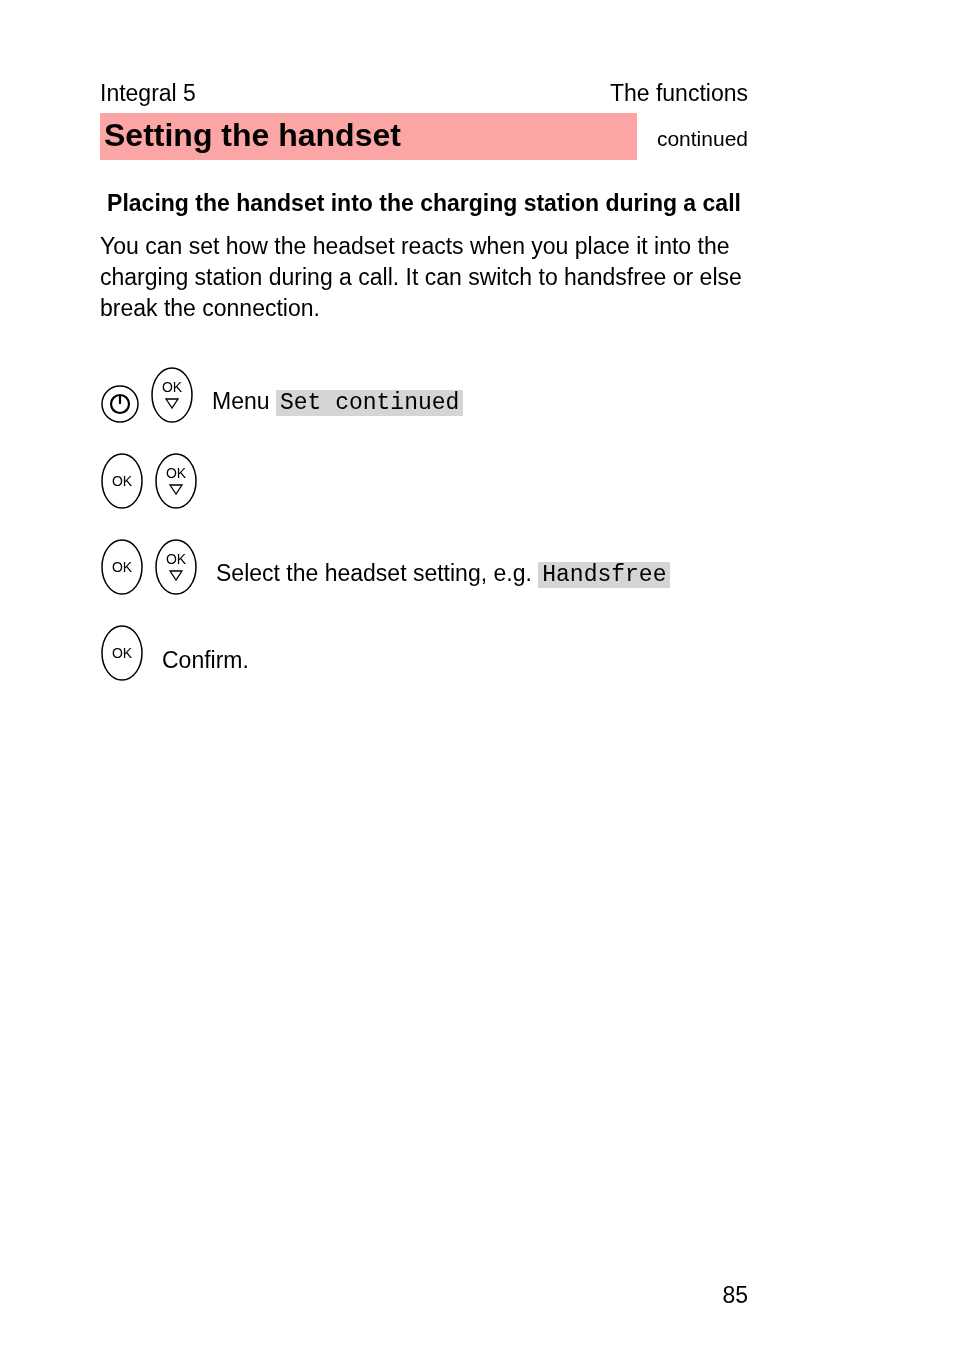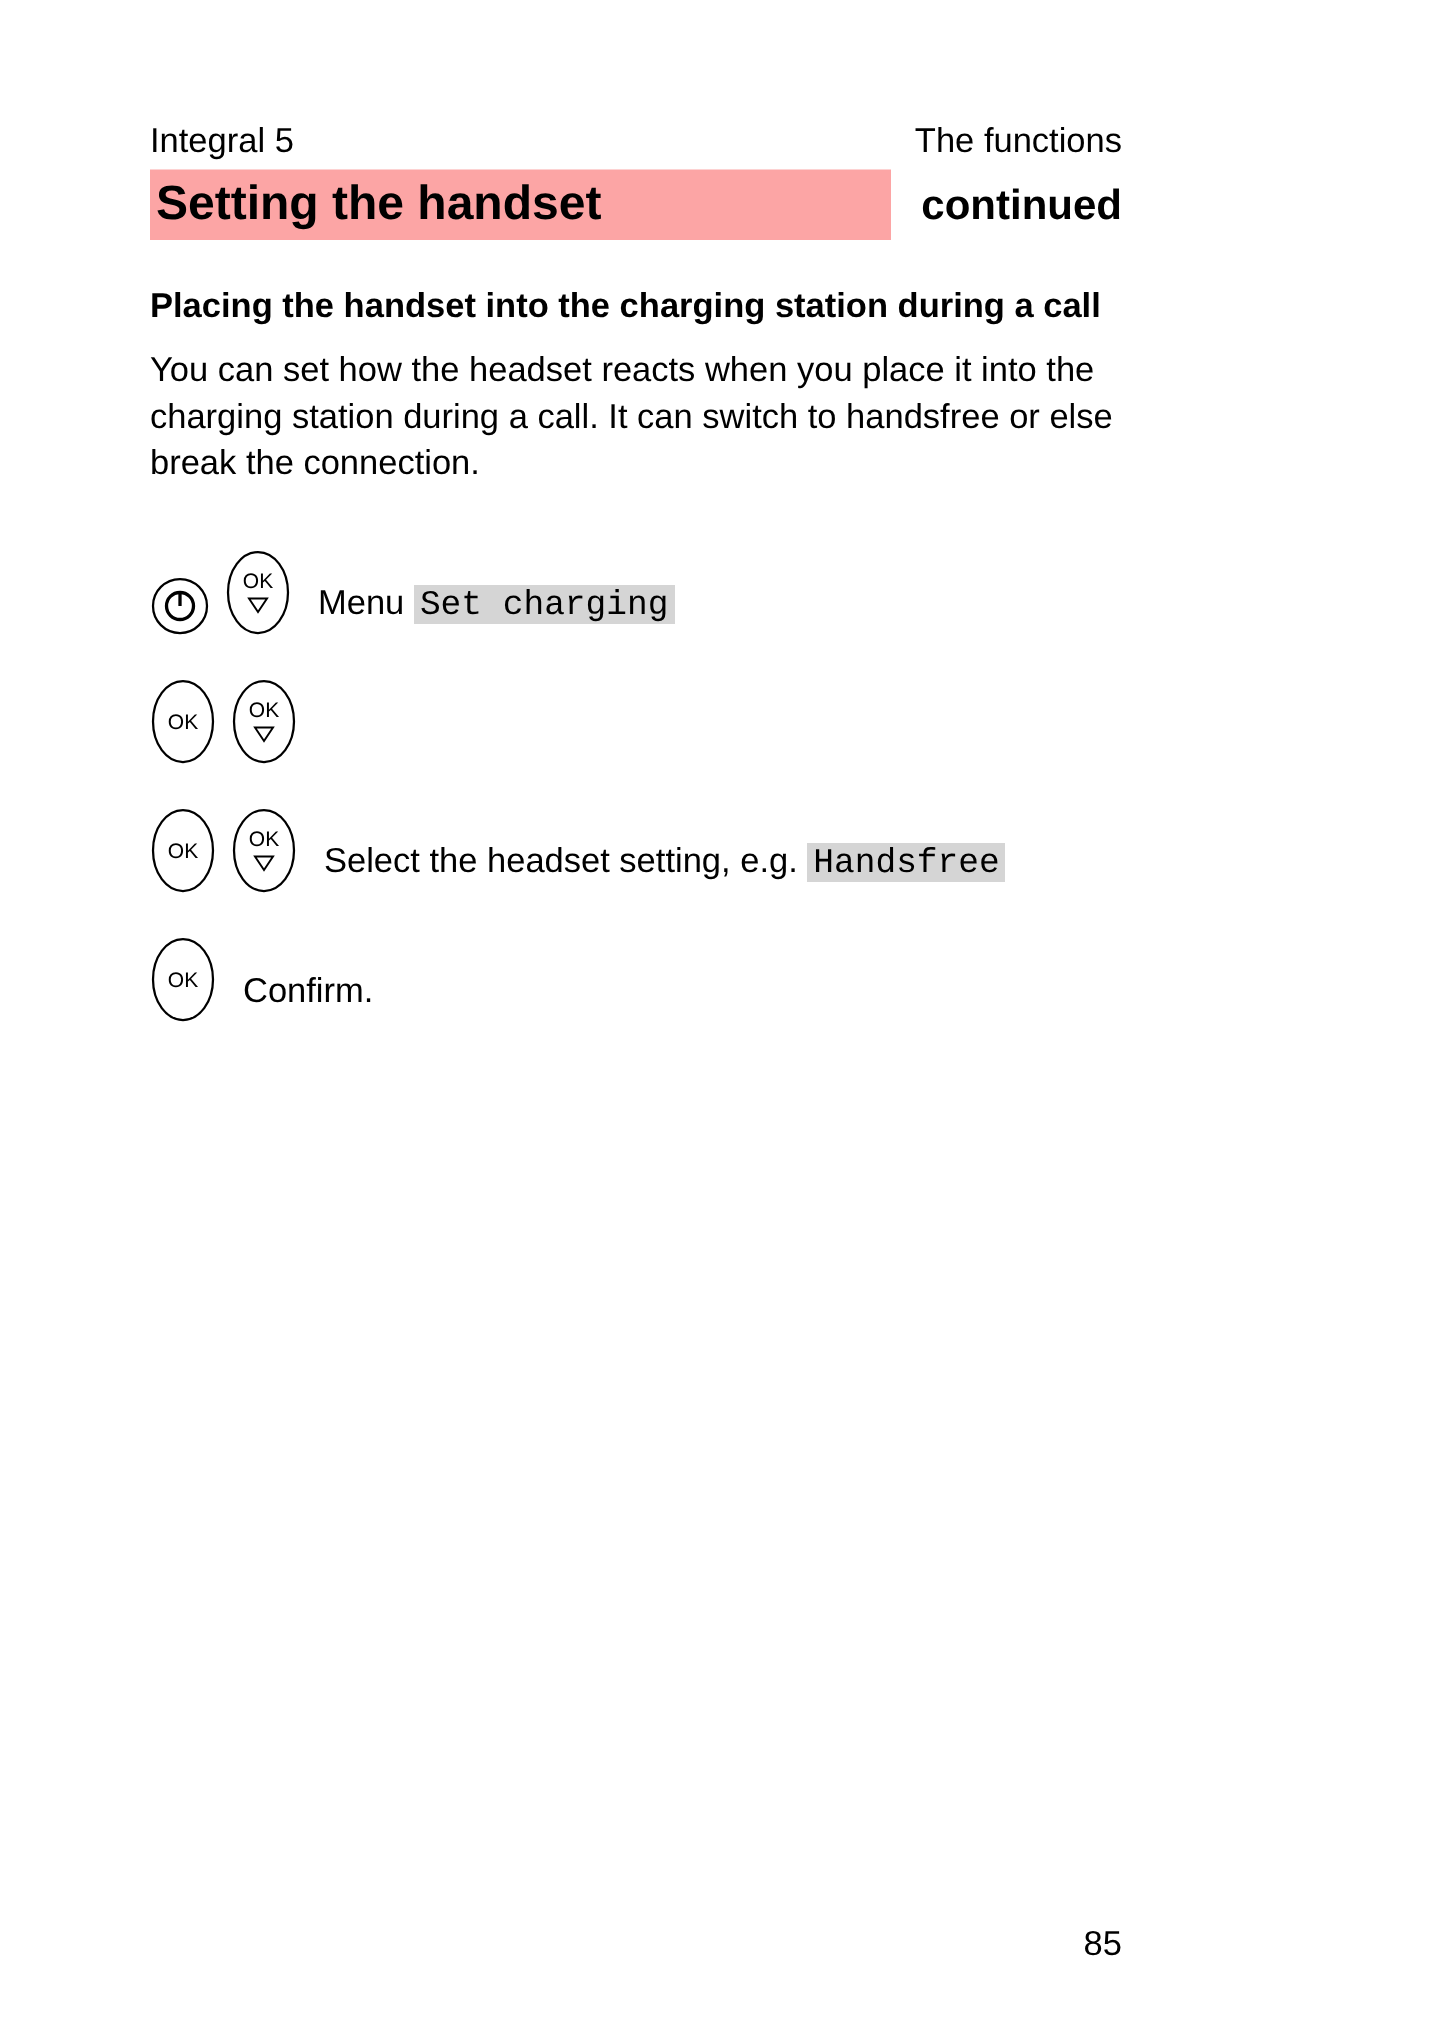--- a/index.html
+++ b/index.html
@@ -30,29 +30,29 @@
   }
   .title-gray {
     background: #fca5a5;
     font-weight: bold;
     font-size: 32px;
     padding: 4px 8px 6px 4px;
     flex: 1;
     line-height: 1.15;
   }
   .title-cont {
-    font-size: 28px;
+    font-size: 21px;
     padding-left: 20px;
     white-space: nowrap;
-    font-weight: bold;
   }
   .subhead {
     font-weight: bold;
     font-size: 23px;
     margin-bottom: 14px;
+    text-align: center;
   }
   .bodytext {
     font-size: 23px;
     line-height: 1.35;
     margin-bottom: 42px;
   }
   .step {
     display: flex;
     align-items: flex-end;
     margin-bottom: 28px;
@@ -103,21 +103,21 @@
       <circle cx="20" cy="20" r="9" fill="none" stroke="#000" stroke-width="2.2"></circle>
       <line x1="20" y1="12" x2="20" y2="20" stroke="#000" stroke-width="2.2"></line>
     </svg>
     <svg class="key" width="44" height="58" viewBox="0 0 44 58">
       <ellipse cx="22" cy="29" rx="20" ry="27" fill="none" stroke="#000" stroke-width="1.5"></ellipse>
       <text x="22" y="26" text-anchor="middle" font-family="Arial" font-size="14">OK</text>
       <polygon points="22,42 16,33 28,33" fill="none" stroke="#000" stroke-width="1.3"></polygon>
     </svg>
     <div class="step-text">
       <span>Menu</span>
-      <span class="mono">Set charging</span>
+      <span class="mono">Set continued</span>
     </div>
   </div>
 
   <div class="step">
     <svg class="key" width="44" height="58" viewBox="0 0 44 58">
       <ellipse cx="22" cy="29" rx="20" ry="27" fill="none" stroke="#000" stroke-width="1.5"></ellipse>
       <text x="22" y="34" text-anchor="middle" font-family="Arial" font-size="14">OK</text>
     </svg>
     <svg class="key" width="44" height="58" viewBox="0 0 44 58">
       <ellipse cx="22" cy="29" rx="20" ry="27" fill="none" stroke="#000" stroke-width="1.5"></ellipse>

